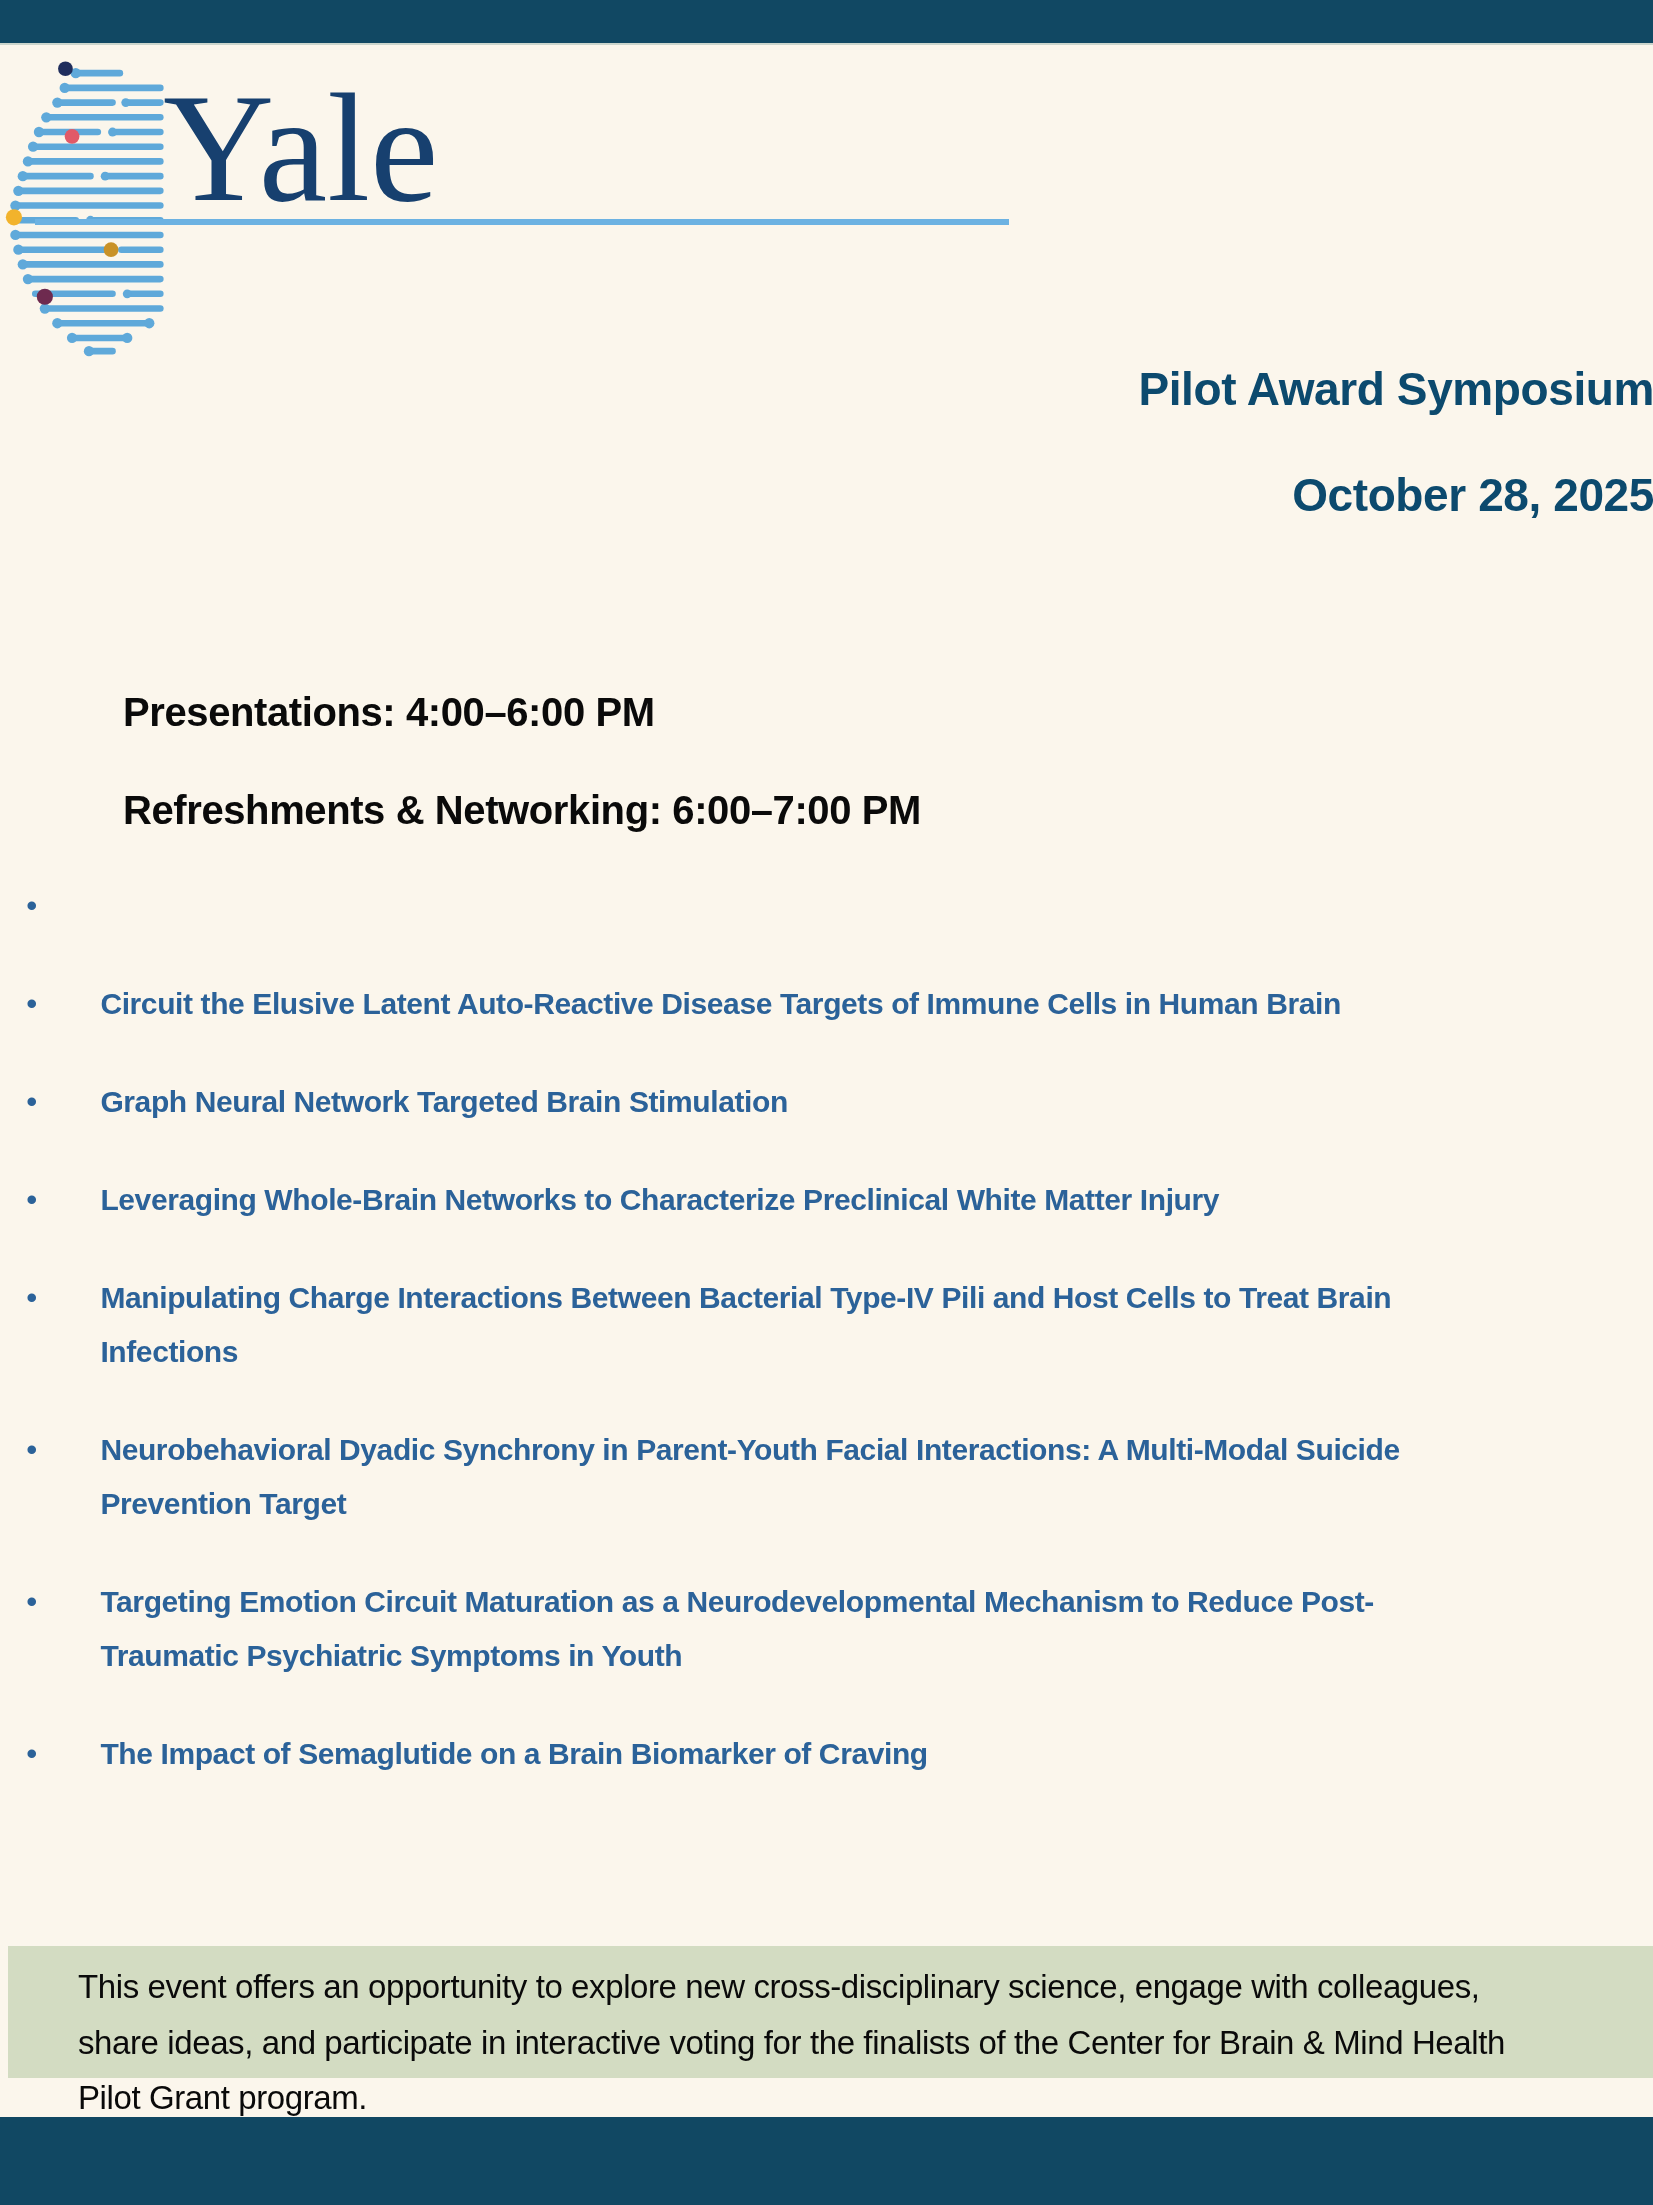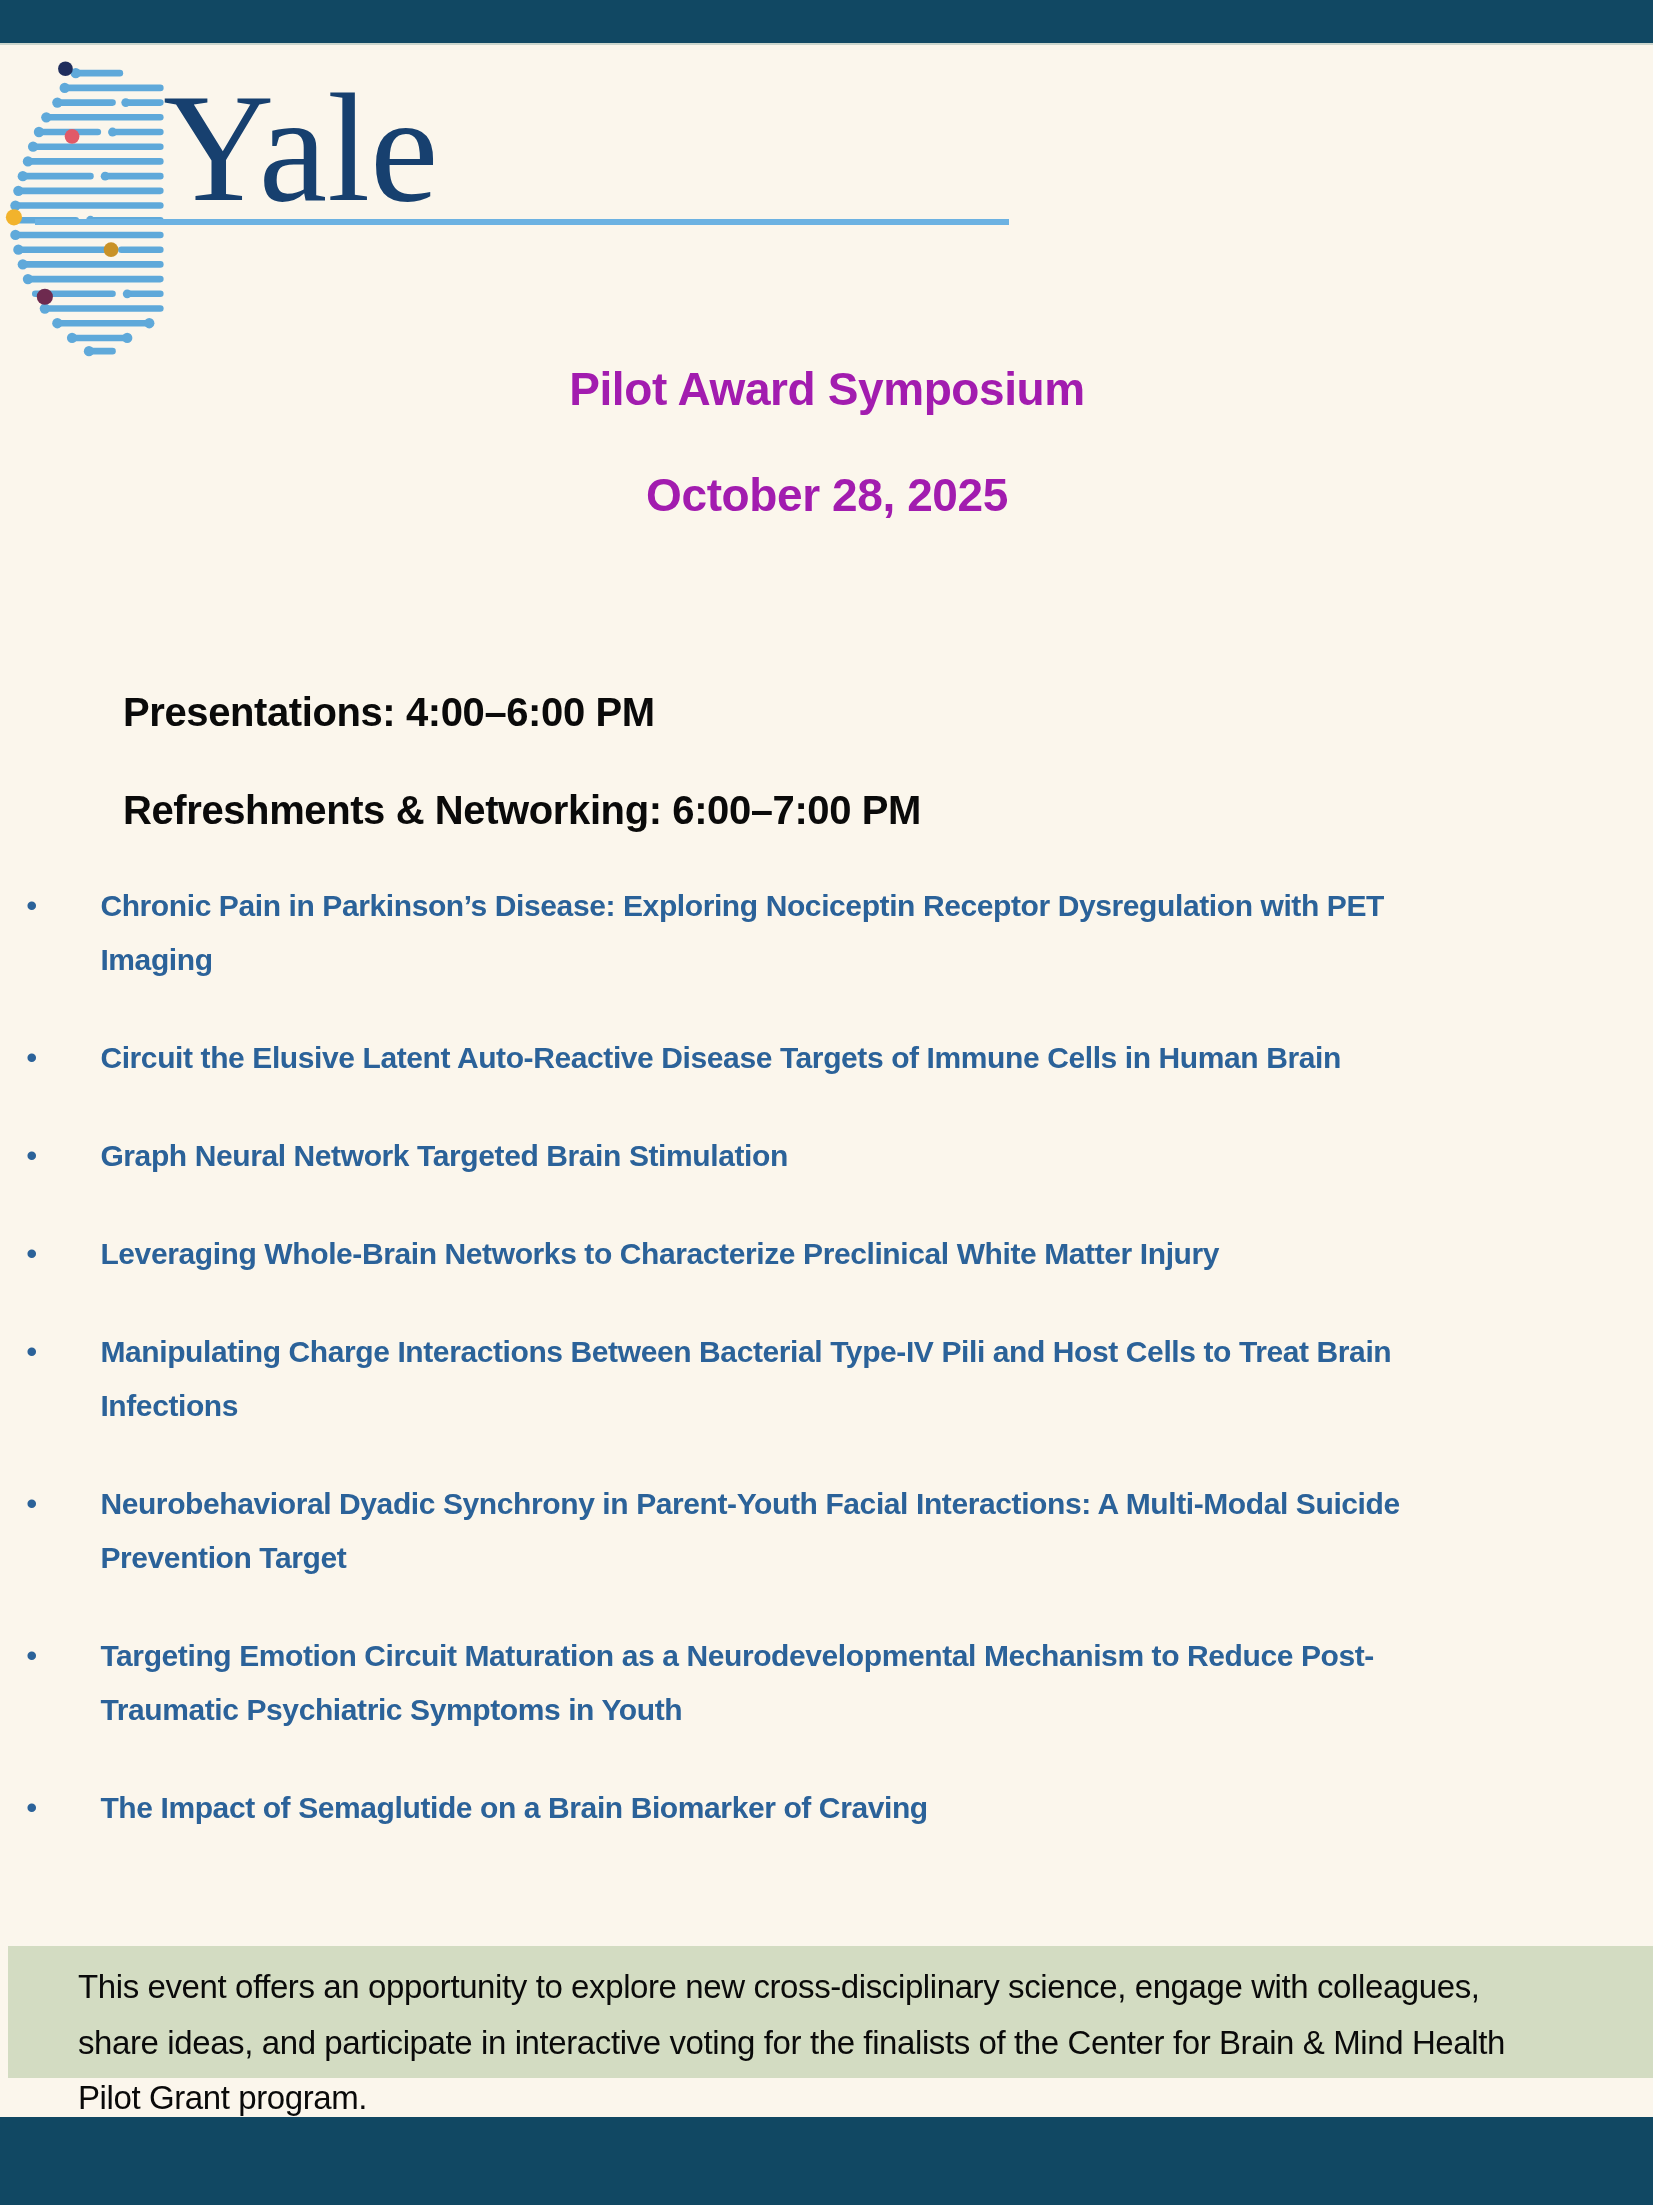--- a/index.html
+++ b/index.html
@@ -29,22 +29,22 @@
   .logo-rule{
     position:absolute; left:35px; top:219px; width:974px; height:5.9px;
     background:var(--rule-blue);
   }
   .logo-tagline{
     position:absolute; left:187px; top:228px;
     font-family:"Liberation Serif", serif; font-style:italic;
     font-size:66px; letter-spacing:-0.7px; color:var(--navy); white-space:nowrap;
   }
   .headline{
-    position:absolute; left:0; width:1654px; text-align:center;
-    font-size:46px; font-weight:bold; color:#a21caf; letter-spacing:-0.4px;
+    position:absolute; left:0; width:1654px; text-align:right;
+    font-size:46px; font-weight:bold; color:#0c4a6e; letter-spacing:-0.4px;
   }
   .event-title{top:362px;}
   .event-date{top:468px;}
   .event-venue{top:575px;}
   .session-line{
     position:absolute; left:123px; font-size:40px; font-weight:bold;
     color:#0a0a0a; letter-spacing:-0.4px; white-space:nowrap;
   }
   .session-1{top:690px;}
   .session-2{top:772px;margin-top:16px;}
@@ -145,21 +145,20 @@
 
   <div class="headline event-title">Pilot Award Symposium</div>
   <div class="headline event-date">October 28, 2025</div>
 
   <div class="session-line session-1">Presentations: 4:00–6:00 PM</div>
   <div class="session-line session-2">Refreshments &amp; Networking: 6:00–7:00 PM</div>
 
   <ul class="bullet-list">
     <li>
       <span class="bullet-marker">•</span>
-      <span class="bullet-text">Chronic Pain in Parkinson’s Disease: Exploring Nociceptin Receptor Dysregulation with PET Imaging</span>
     </li>
     <li>
       <span class="bullet-marker">•</span>
       <span class="bullet-text">Circuit the Elusive Latent Auto-Reactive Disease Targets of Immune Cells in Human Brain</span>
     </li>
     <li>
       <span class="bullet-marker">•</span>
       <span class="bullet-text">Graph Neural Network Targeted Brain Stimulation</span>
     </li>
     <li>

